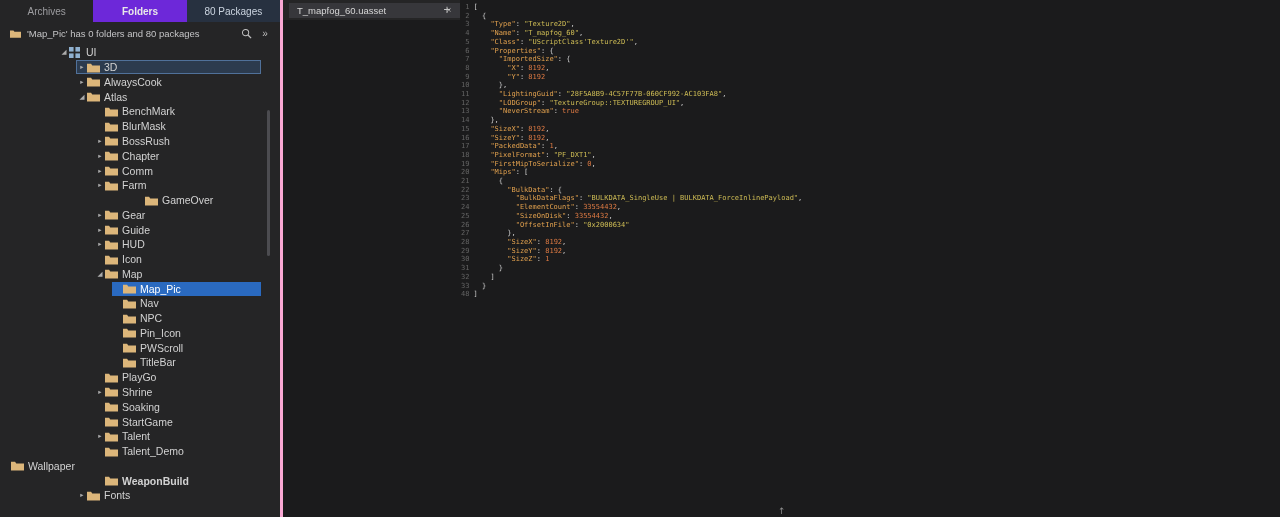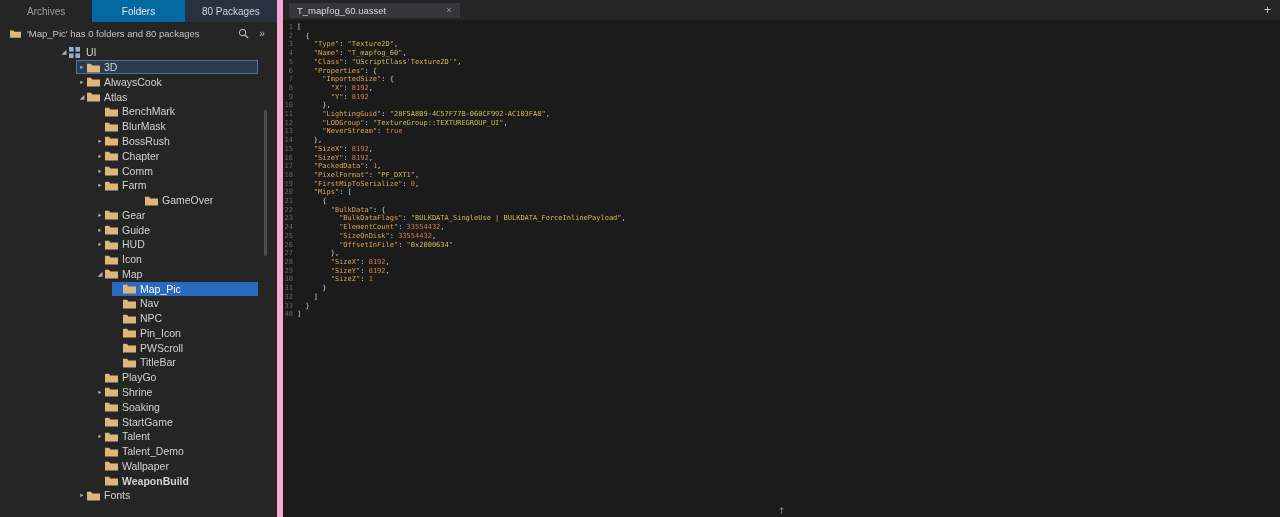--- a/index.html
+++ b/index.html
@@ -1,41 +1,41 @@
 <!DOCTYPE html>
 <html style="--c-key: #e2a14e; --c-str: #cfbd55; --c-num: #de7a43; --c-bool: #de7a43; --c-pun: #cdcdcd; --c-sel: #2a6ac0;"><head>
 <meta charset="utf-8">
 <style>
   * { box-sizing: border-box; }
   html,body { margin:0; padding:0; background:#141414; }
   body { width:1280px; height:517px; overflow:hidden; font-family:"Liberation Sans",sans-serif; }
   .app { display:flex; width:1280px; height:517px; background:#1e1e1e; }
 
   
-  .left { width:283px; flex:none; background:#252526; display:flex; flex-direction:column; border-right:6px solid #f9a8d4; position:relative; }
+  .left { width:283px; flex:none; background:#252526; display:flex; flex-direction:column; border-right:3px solid #f9a8d4; position:relative; }
   .ltabs { height:22px; display:flex; flex:none; background:#252526; }
   .ltab { flex:1; display:flex; align-items:center; justify-content:center; font-size:10px; color:#9d9d a0; color:#9d9da0; cursor:default; }
-  .ltab.active { background:#0369a1; color:#e8e8e8; }
+  .ltab.active { background:#6d28d9; color:#e8e8e8;font-weight:bold; }
   .ltab.accent { background:#273140; color:#ccd5e0; }
   .infobar { height:22px; flex:none; display:flex; align-items:center; padding:4px 8px; font-size:9.5px; color:#c4c4c6; gap:5px; }
   .infobar .spacer { flex:1; }
   .iconbtn { display:flex; align-items:center; justify-content:center; width:14px; height:14px; color:#bdbdbd; font-size:10px; }
 
   .tree { flex:1; position:relative; overflow:hidden; font-size:10.5px; color:#d2d2d2; padding-top:1px; }
   .trow { height:14.78px; display:flex; align-items:center; }
   .tsel { display:flex; align-items:center; flex:1; margin-right:19px; height:14px; border:1px solid transparent; }
   .trow.selected .tsel { background:var(--c-sel); border-color:var(--c-sel); color:#ffffff; }
   .trow.highlight .tsel { background:#2c3b4e; border-color:#50719a; }
   .arrow { width:10px; flex:none; text-align:center; font-size:6.5px; color:#ababab; font-family:"DejaVu Sans",sans-serif; }
   .ficon { width:13px; height:11px; margin:0 4px 0 0; flex:none; display:flex; align-items:center; }
   .tlabel { white-space:nowrap; }
   .vscroll { position:absolute; right:10px; top:66px; width:3px; height:146px; background:#4c4c50; border-radius:2px; }
 
   
-  .right { flex:1; display:flex; flex-direction:column; background:#1b1b1c; position:relative; }
+  .right { flex:1; display:flex; flex-direction:row; background:#1b1b1c; position:relative; }
   .tabbar { height:20px; flex:none; display:flex; align-items:center; background:#252526; position:relative; }
   .dtab { margin-left:6px; height:15px; background:#37373b; color:#d6d6d6; font-size:9.5px; display:flex; align-items:center; padding:0 8px; gap:60px; min-width:170px; justify-content:space-between; }
   .dtab .x { color:#9a9a9a; font-size:9px; line-height:1; }
   .plus { position:absolute; right:9px; top:3px; color:#c4c4c4; font-size:12px; }
 
   .code { flex:1; position:relative; font-family:"DejaVu Sans Mono",monospace; font-size:7px; line-height:8.7px; padding-top:3px; overflow:hidden; color:var(--c-pun); }
   .cline { display:flex; white-space:pre; }
   .ln { width:14px; flex:none; text-align:right; padding-right:4px; color:#646464; }
   .k { color:var(--c-key); } .s { color:var(--c-str); }
   .n { color:var(--c-num); } .b { color:var(--c-bool); } .p { color:var(--c-pun); }
@@ -379,21 +379,21 @@
           <span class="tsel">
             <span class="arrow"></span>
             <span class="ficon">
               <svg width="13" height="11" viewBox="0 0 16 13">
                 <path d="M0 2h5l1.5 2H16v8.5H0z" fill="#dcb67a"></path>
               </svg>
             </span>
             <span class="tlabel">Talent_Demo</span>
           </span>
         </div>
-        <div class="trow" style="padding-left: 94px;">
+        <div class="trow" style="">
           <span class="tsel">
             <span class="arrow"></span>
             <span class="ficon">
               <svg width="13" height="11" viewBox="0 0 16 13">
                 <path d="M0 2h5l1.5 2H16v8.5H0z" fill="#dcb67a"></path>
               </svg>
             </span>
             <span class="tlabel">Wallpaper</span>
           </span>
         </div>

